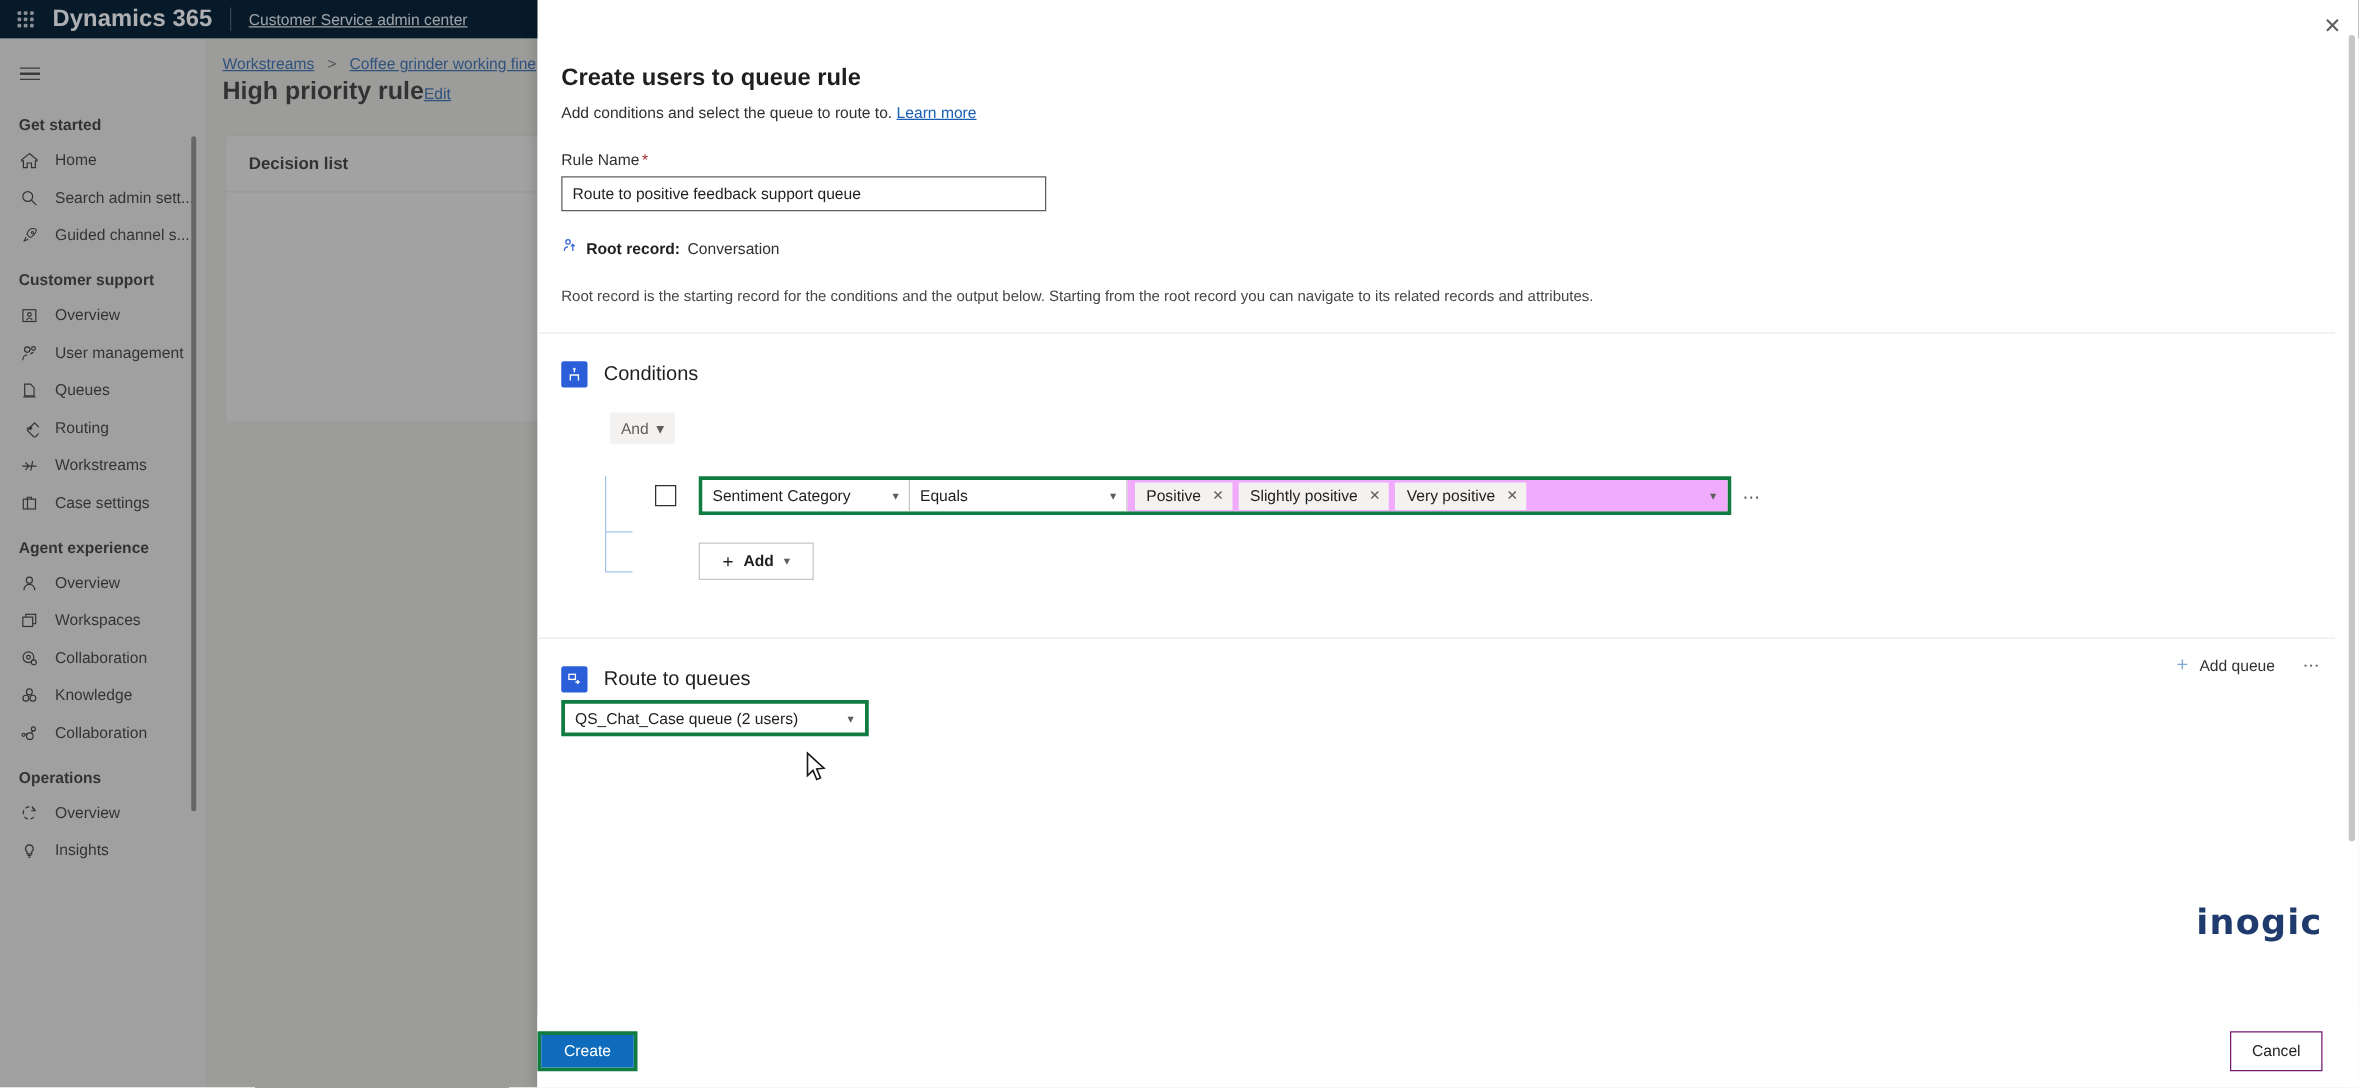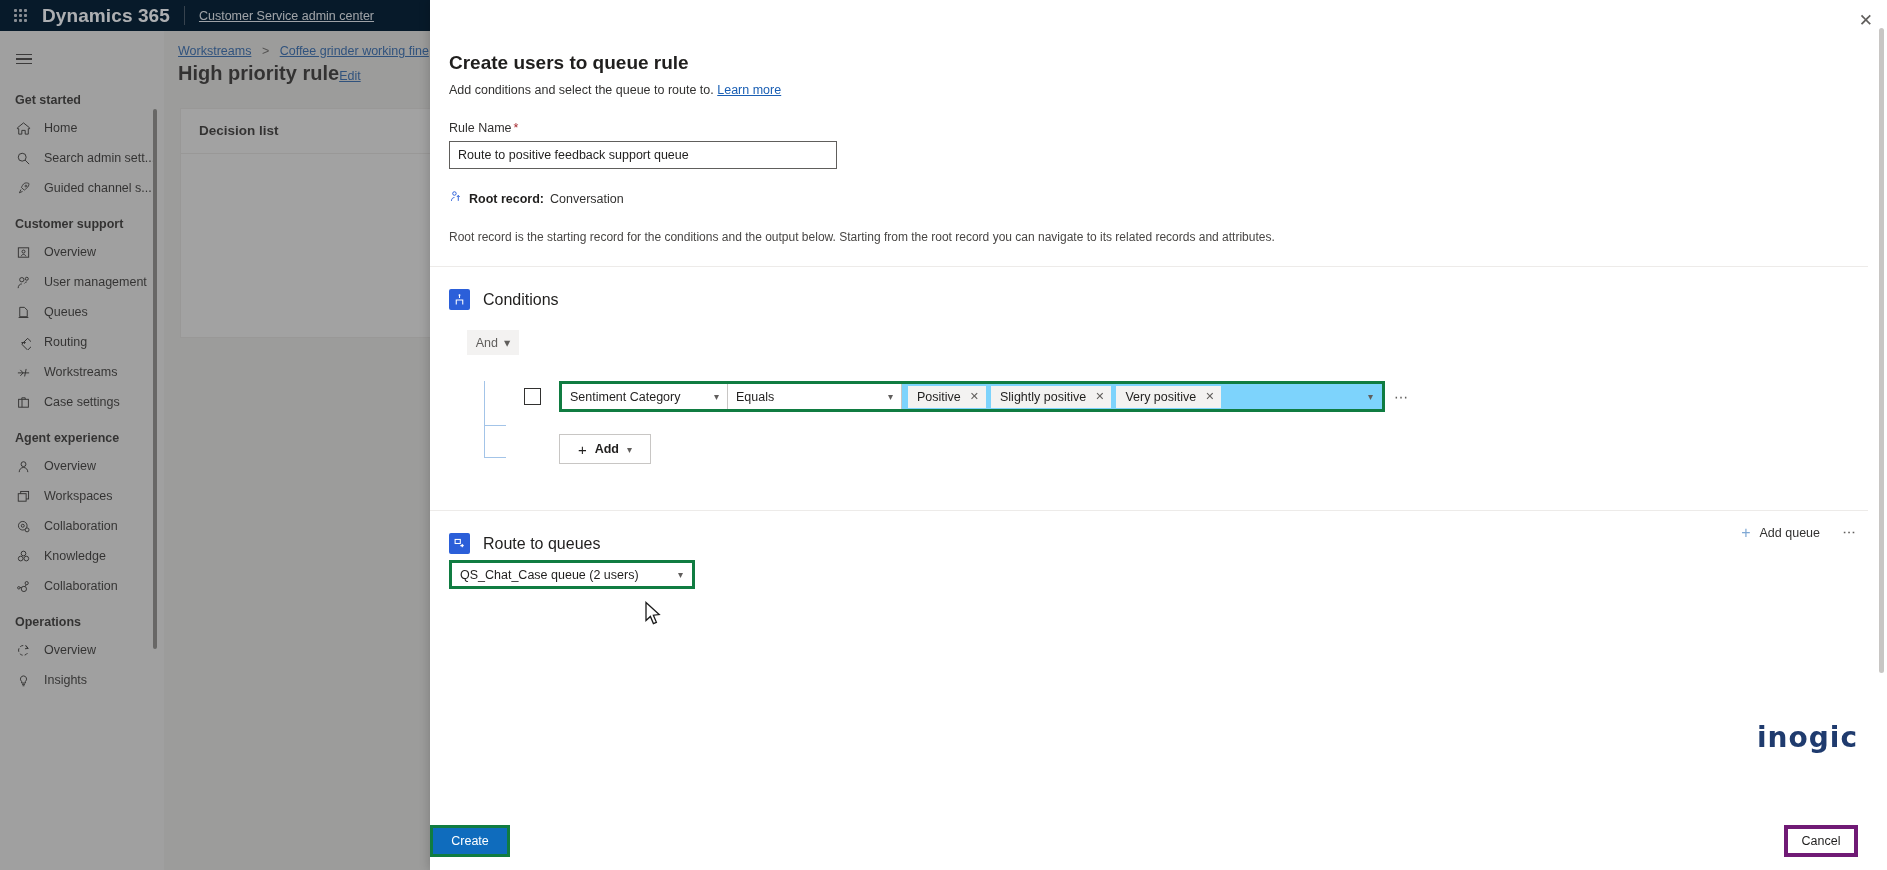--- a/index.html
+++ b/index.html
@@ -102,21 +102,21 @@
   .hr { height: 1px; background: #edebe9; margin-top: 22px; width: 1438px; margin-left: -19px; }
 
   .section-head { display: flex; align-items: center; gap: 13px; margin-top: 22px; }
   .sq-icon {
     width: 21px; height: 21px; background: #2b5fd9; border-radius: 2px;
     display: flex; align-items: center; justify-content: center;
   }
   .section-title { font-size: 16px; color: #201f1e; }
 
   .and-chip {
-    margin-top: 20px; margin-left: 18px; width: 52px; height: 25px; background: #f3f2f1;
+    margin-top: 20px; margin-left: 39px; width: 52px; height: 25px; background: #f3f2f1;
     display: flex; align-items: center; justify-content: center; gap: 6px;
     font-size: 12.5px; color: #605e5c;
   }
 
   .cond-tree { position: relative; margin-left: 35px; }
   .tree-v { position: absolute; left: 0px; top: 0; width: 1px; height: 76px; background: #a3c4e8; }
   .tree-h1 { position: absolute; left: 0px; top: 44px; width: 22px; height: 1px; background: #a3c4e8; }
   .tree-h2 { position: absolute; left: 0px; top: 76px; width: 22px; height: 1px; background: #a3c4e8; }
 
   .cond-row { display: flex; align-items: center; margin-top: 26px; margin-left: 40px; }
@@ -129,21 +129,21 @@
   }
   .cb-cell {
     display: flex; align-items: center; background: #fff; border-right: 1px solid #c8c6c4;
     padding: 0 8px; font-size: 12.5px; color: #201f1e; position: relative;
   }
   .cb-cell.attr { width: 166px; }
   .cb-cell.op { width: 174px; }
   .cb-chev { position: absolute; right: 8px; color: #605e5c; font-size: 10px; }
   .cb-tags {
     flex: 1; display: flex; align-items: center; gap: 5px; padding: 0 6px; position: relative;
-    background: #7dd3fc;
+    background: #f0abfc;
   }
   .tag {
     height: 22px; background: #f3f2f1; display: flex; align-items: center; gap: 9px;
     padding: 0 7px 0 9px; font-size: 12.5px; color: #201f1e; white-space: nowrap;
   }
   .tag .x { color: #605e5c; font-size: 11px; }
   .tags-chev { position: absolute; right: 9px; color: #605e5c; font-size: 10px; }
   .cond-ellipsis { margin-left: 9px; font-size: 14px; color: #605e5c; letter-spacing: 1.5px; }
 
   .add-btn {
@@ -178,21 +178,21 @@
   .panel-footer {
     position: absolute; bottom: 0; left: 0; width: 1457px; height: 58px; background: #fff;
     display: flex; align-items: center; justify-content: space-between; gap: 5px; padding-right: 29px;
   }
   .btn-create-wrap { border: 3px solid #107c41; }
   .btn-create {
     width: 74px; height: 26px; background: #0f6cbd; color: #fff; font-size: 12.5px;
     display: flex; align-items: center; justify-content: center; font-weight: 400;
   }
   .btn-cancel {
-    width: 74px; height: 32px; background: #fff; border: 4px solid #701a75; color: #201f1e;
+    width: 74px; height: 32px; background: #fff; border: 1px solid #701a75; color: #201f1e;
     font-size: 12.5px; display: flex; align-items: center; justify-content: center;
   }
 </style>
 </head>
 <body>
 
 <div id="root">
 
   <div class="bg-app">
 

